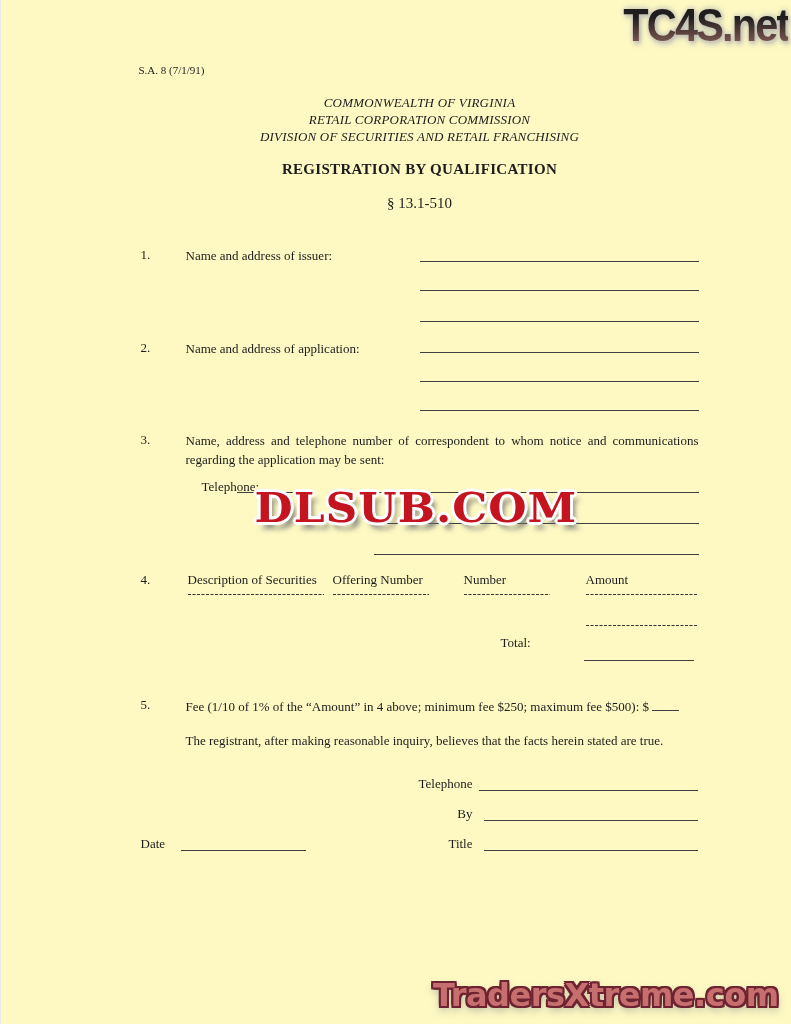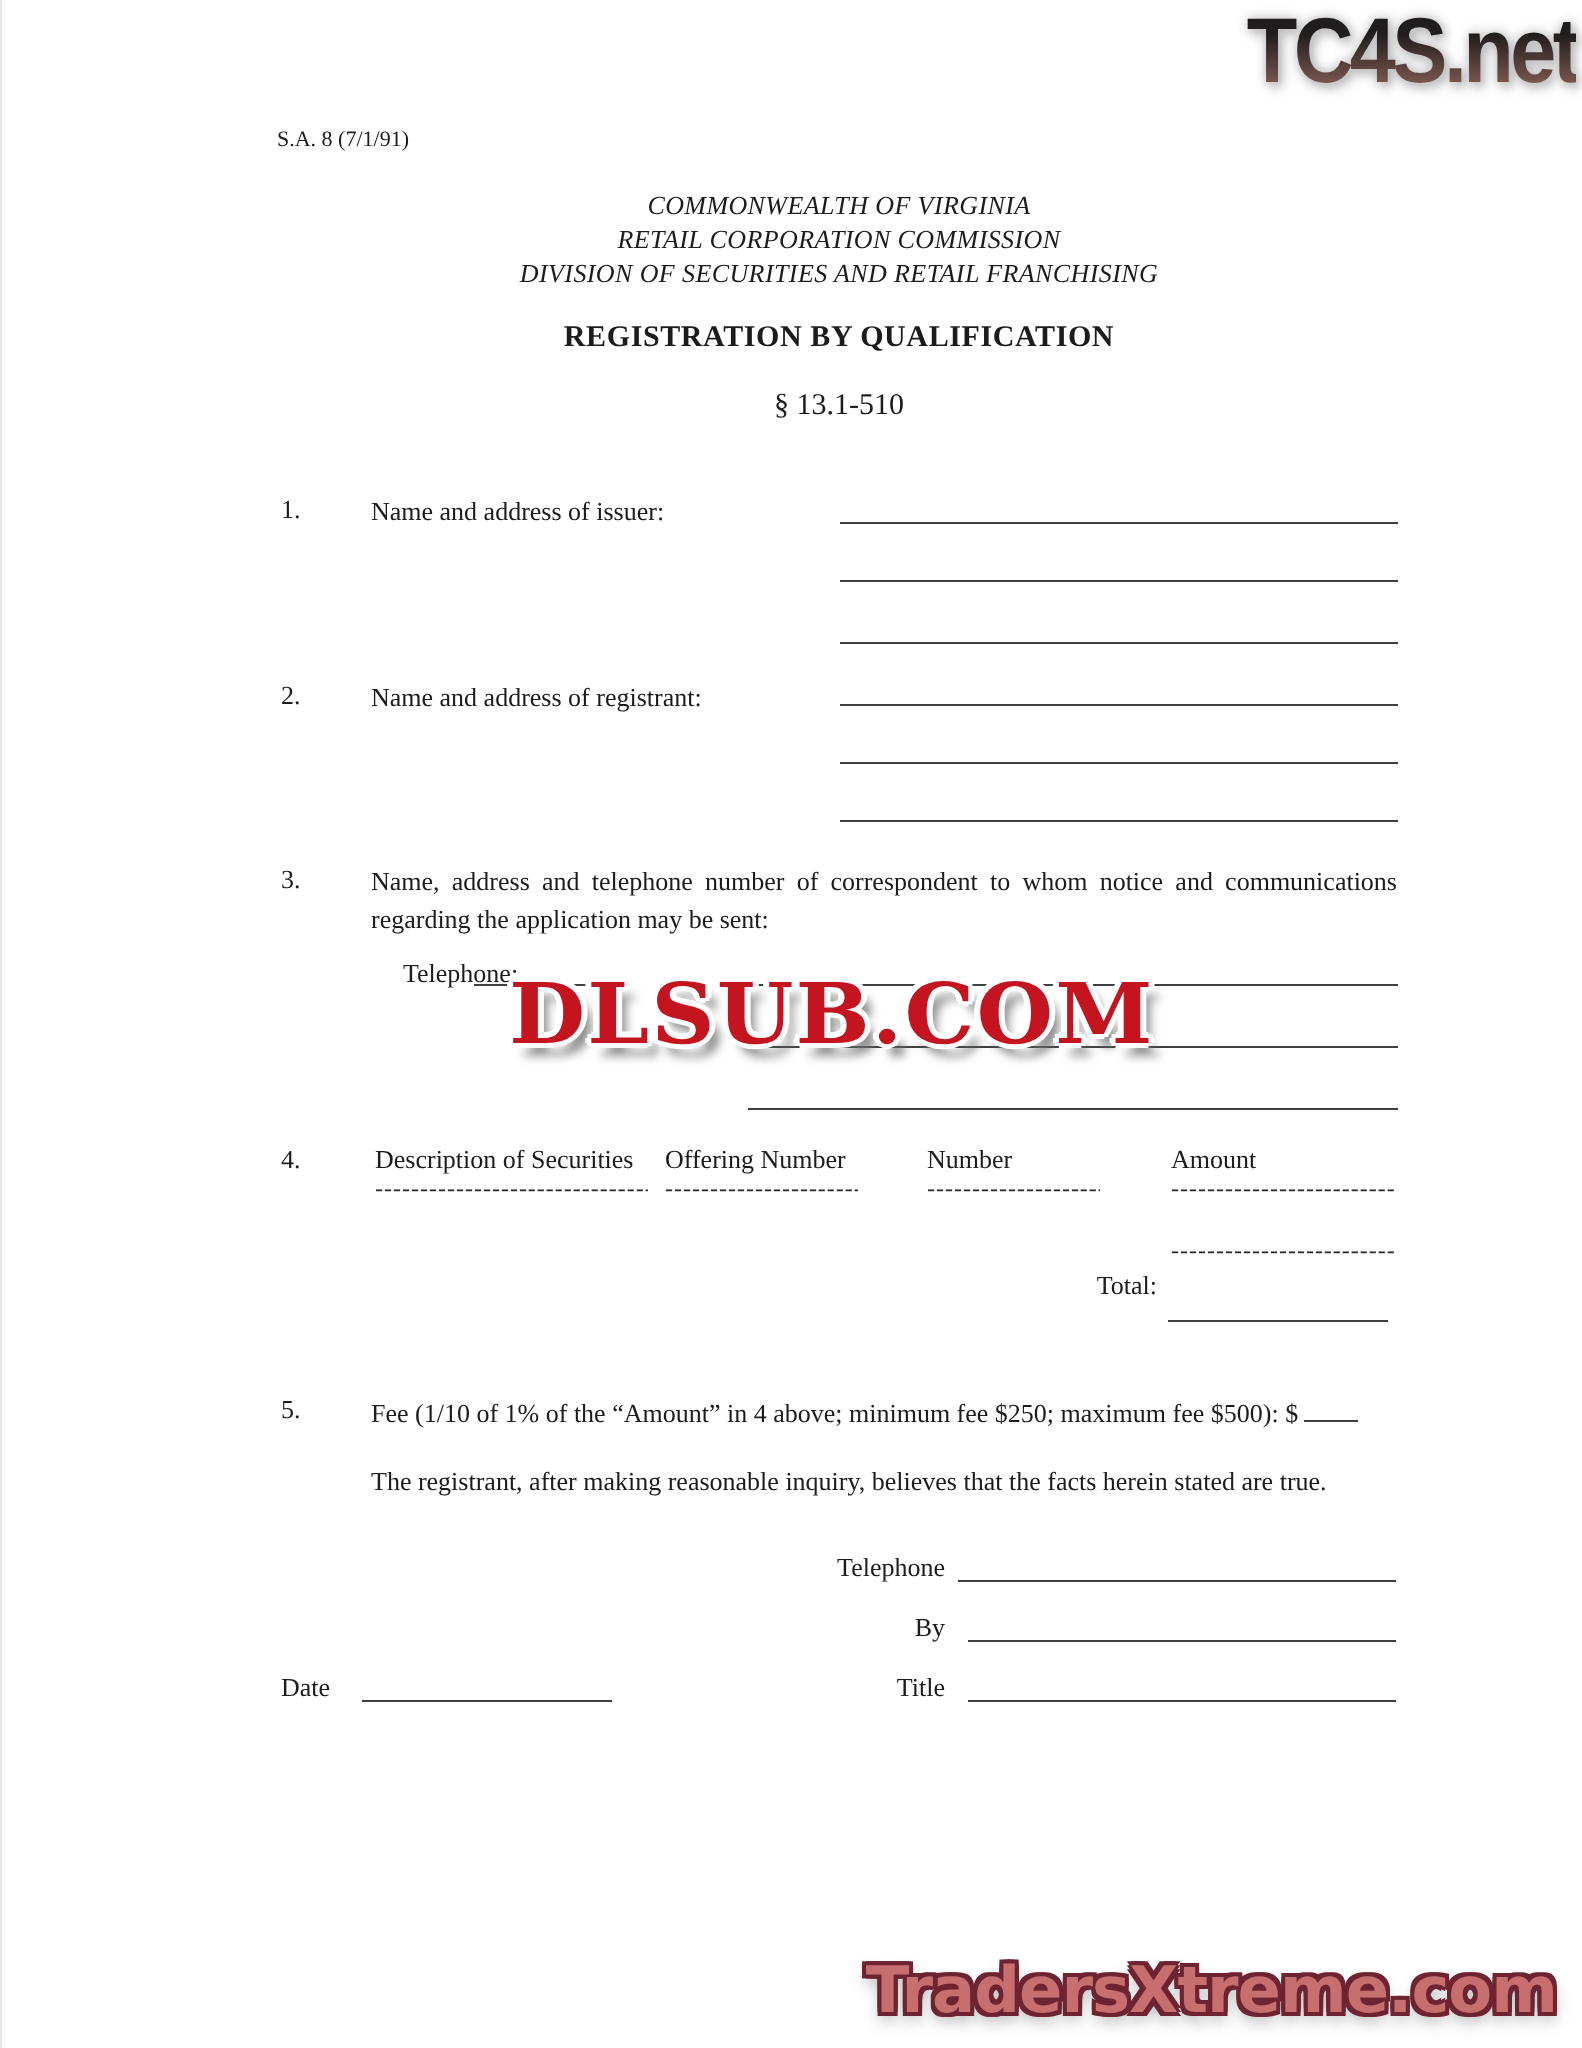--- a/index.html
+++ b/index.html
@@ -1,19 +1,19 @@
 <!DOCTYPE html>
 <html><head>
 <meta charset="utf-8">
 <style>
   html,body{margin:0;padding:0;background:#e8e8e8;}
   .page{
     position:relative;
     width:790px;height:1024px;
-    background:#ffffff;
+    background:#fef9c3;
     overflow:hidden;
     font-family:"Liberation Serif", serif;
     color:#1c1c1c;
     margin:0 auto;
   }
   .abs{position:absolute;}
   .body-text{font-size:13px;line-height:1.45;}
   .item-number{font-size:13px;}
   .blank{border-bottom:1px solid #3f3f3f;}
   .header-block{left:140px;top:94px;width:558px;text-align:center;}
@@ -83,21 +83,21 @@
   <div class="abs form-title" style="left:140px;top:161px;width:558px;text-align:center;">REGISTRATION BY QUALIFICATION</div>
   <div class="abs statute" style="left:140px;top:195px;width:558px;text-align:center;">§ 13.1-510</div>
 
   <div class="abs item-number" style="left:140px;top:247px;">1.</div>
   <div class="abs body-text" style="left:185px;top:247px;">Name and address of issuer:</div>
   <div class="abs blank" style="left:419px;top:245px;width:279px;height:16px;"></div>
   <div class="abs blank" style="left:419px;top:274px;width:279px;height:16px;"></div>
   <div class="abs blank" style="left:419px;top:305px;width:279px;height:16px;"></div>
 
   <div class="abs item-number" style="left:140px;top:340px;">2.</div>
-  <div class="abs body-text" style="left:185px;top:340px;">Name and address of registrant:</div>
+  <div class="abs body-text" style="left:185px;top:340px;">Name and address of application:</div>
   <div class="abs blank" style="left:419px;top:336px;width:279px;height:16px;"></div>
   <div class="abs blank" style="left:419px;top:365px;width:279px;height:16px;"></div>
   <div class="abs blank" style="left:419px;top:394px;width:279px;height:16px;"></div>
 
   <div class="abs item-number" style="left:140px;top:432px;">3.</div>
   <div class="abs body-text justify" style="left:185px;top:432px;width:513px;">Name, address and telephone number of correspondent to whom notice and communications regarding the application may be sent:</div>
   <div class="abs body-text" style="left:185px;top:478px;margin-left:16px;">Telephone:</div>
   <div class="abs blank" style="left:236px;top:477px;width:71px;height:15px;"></div>
   <div class="abs blank" style="left:373px;top:477px;width:325px;height:15px;"></div>
   <div class="abs blank" style="left:373px;top:508px;width:325px;height:15px;"></div>
@@ -106,21 +106,21 @@
   <div class="abs item-number" style="left:140px;top:572px;">4.</div>
   <div class="abs col-header" style="left:187px;top:572px;">Description of Securities</div>
   <div class="abs col-header" style="left:332px;top:572px;">Offering Number</div>
   <div class="abs col-header" style="left:463px;top:572px;">Number</div>
   <div class="abs col-header" style="left:585px;top:572px;">Amount</div>
   <div class="abs dash-row" style="left:187px;top:587px;width:136px;">----------------------------------</div>
   <div class="abs dash-row" style="left:332px;top:587px;width:96px;">--------------------------</div>
   <div class="abs dash-row" style="left:463px;top:587px;width:86px;">-----------------------</div>
   <div class="abs dash-row" style="left:585px;top:587px;width:111px;">-----------------------------</div>
   <div class="abs dash-row" style="left:585px;top:618px;width:111px;">-----------------------------</div>
-  <div class="abs body-text" style="left:500px;top:634px;width:78px;text-align:right;">Total:</div>
+  <div class="abs body-text" style="left:500px;top:634px;width:78px;">Total:</div>
   <div class="abs blank" style="left:583px;top:644px;width:110px;height:16px;"></div>
 
   <div class="abs item-number" style="left:140px;top:697px;">5.</div>
   <div class="abs fee-row" style="left:185px;top:697px;"><span>Fee (1/10 of 1% of the “Amount” in 4 above; minimum fee $250; maximum fee $500): $</span> <span class="fee-blank"></span></div>
   <div class="abs body-text" style="left:185px;top:732px;width:520px;">The registrant, after making reasonable inquiry, believes that the facts herein stated are true.</div>
 
   <div class="abs sig-label" style="left:372px;top:776px;width:100px;text-align:right;">Telephone</div>
   <div class="abs blank" style="left:478px;top:774px;width:219px;height:16px;"></div>
   <div class="abs sig-label" style="left:372px;top:806px;width:100px;text-align:right;">By</div>
   <div class="abs blank" style="left:483px;top:804px;width:214px;height:16px;"></div>

